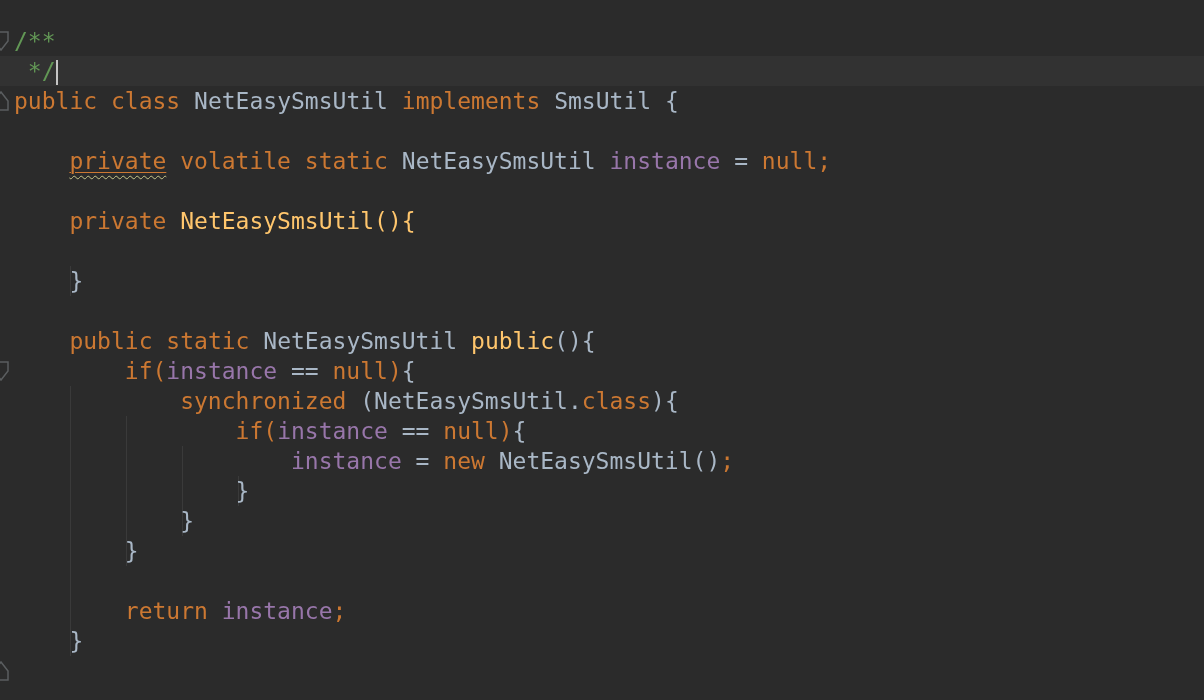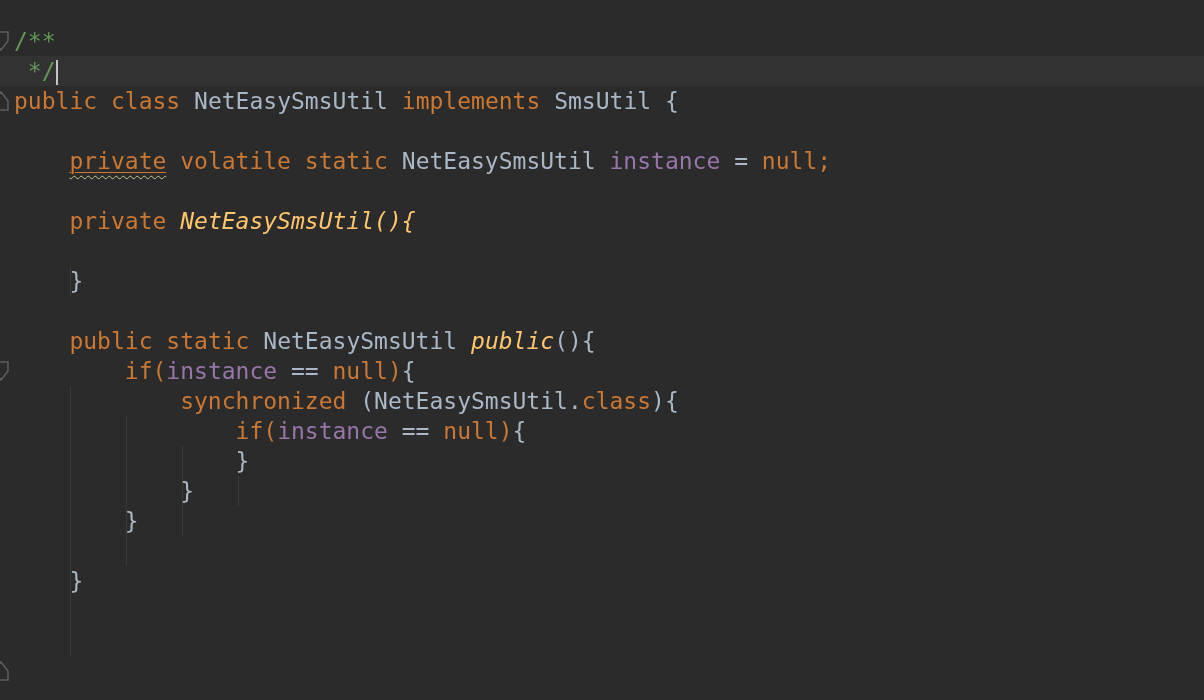--- a/index.html
+++ b/index.html
@@ -14,21 +14,21 @@
     font-family:"DejaVu Sans Mono","Liberation Mono",monospace;
     font-size:23px; line-height:30px;
   }
   #code{position:absolute; left:0; top:26px; width:1204px;}
   .line{height:30px; white-space:pre; padding-left:14px; box-sizing:border-box;}
   .line.current{background:var(--cur);}
   .s-cmt{color:var(--cmt);}
   .s-kw{color:var(--kw);}
   .s-pln{color:var(--pln);}
   .s-cls{color:var(--cls);}
-  .s-mth{color:var(--mth);font-style:italic;}
+  .s-mth{color:var(--mth);}
   .s-fld{color:var(--fld); }
   .s-semi{color:var(--semi);}
   .wave-outer{text-decoration:underline; text-decoration-color:var(--kw);
     text-decoration-thickness:1px; text-underline-offset:3px;}
   .wave-inner{text-decoration:underline wavy var(--wave);
     text-decoration-thickness:1px; text-underline-offset:6px;}
   .caret{display:inline-block; width:2px; height:25px; background:var(--caret);
     vertical-align:bottom; transform:translateY(-1px);}
   .guide{position:absolute; width:1px; background:var(--guide);}
   .fold{position:absolute; left:-7px; width:16px; height:24px;}
@@ -52,24 +52,26 @@
       <div class="line"><span class="s-pln">    </span><span class="s-kw s-wave wave-outer"><span class="wave-inner">private</span></span><span class="s-pln"> </span><span class="s-kw">volatile</span><span class="s-pln"> </span><span class="s-kw">static</span><span class="s-pln"> </span><span class="s-cls">NetEasySmsUtil</span><span class="s-pln"> </span><span class="s-fld">instance</span><span class="s-pln"> = </span><span class="s-kw">null</span><span class="s-semi">;</span></div>
       <div class="line"></div>
       <div class="line"><span class="s-pln">    </span><span class="s-kw">private</span><span class="s-pln"> </span><span class="s-mth">NetEasySmsUtil(){</span></div>
       <div class="line"></div>
       <div class="line"><span class="s-pln">    }</span></div>
       <div class="line"></div>
       <div class="line"><span class="s-pln">    </span><span class="s-kw">public</span><span class="s-pln"> </span><span class="s-kw">static</span><span class="s-pln"> </span><span class="s-cls">NetEasySmsUtil</span><span class="s-pln"> </span><span class="s-mth">public</span><span class="s-pln">(){</span></div>
       <div class="line"><span class="s-pln">        </span><span class="s-kw">if</span><span class="s-kw">(</span><span class="s-fld">instance</span><span class="s-pln"> == </span><span class="s-kw">null</span><span class="s-kw">)</span><span class="s-pln">{</span></div>
       <div class="line"><span class="s-pln">            </span><span class="s-kw">synchronized</span><span class="s-pln"> (</span><span class="s-cls">NetEasySmsUtil</span><span class="s-pln">.</span><span class="s-kw">class</span><span class="s-pln">){</span></div>
       <div class="line"><span class="s-pln">                </span><span class="s-kw">if</span><span class="s-kw">(</span><span class="s-fld">instance</span><span class="s-pln"> == </span><span class="s-kw">null</span><span class="s-kw">)</span><span class="s-pln">{</span></div>
+      <div class="line"><span class="s-pln">                    </span><span class="s-fld">instance</span><span class="s-pln"> = </span><span class="s-kw">new</span><span class="s-pln"> </span><span class="s-cls">NetEasySmsUtil</span><span class="s-pln">()</span><span class="s-semi">;</span></div>
       <div class="line"><span class="s-pln">                }</span></div>
       <div class="line"><span class="s-pln">            }</span></div>
       <div class="line"><span class="s-pln">        }</span></div>
       <div class="line"></div>
+      <div class="line"><span class="s-pln">        </span><span class="s-kw">return</span><span class="s-pln"> </span><span class="s-fld">instance</span><span class="s-semi">;</span></div>
       <div class="line"><span class="s-pln">    }</span></div>
     </div>
   <div id="folds">
       <div class="fold" style="top: 29px;"><svg width="16" height="24" viewBox="0 0 16 24">
           <polygon points="1,3 15,3 15,12 8,21 1,12" fill="none" stroke="#5b5e60" stroke-width="1.5"></polygon>
         </svg></div>
       <div class="fold" style="top: 89px;"><svg width="16" height="24" viewBox="0 0 16 24">
           <polygon points="8,3 15,12 15,21 1,21 1,12" fill="none" stroke="#5b5e60" stroke-width="1.5"></polygon>
         </svg></div>
       <div class="fold" style="top: 359px;"><svg width="16" height="24" viewBox="0 0 16 24">

